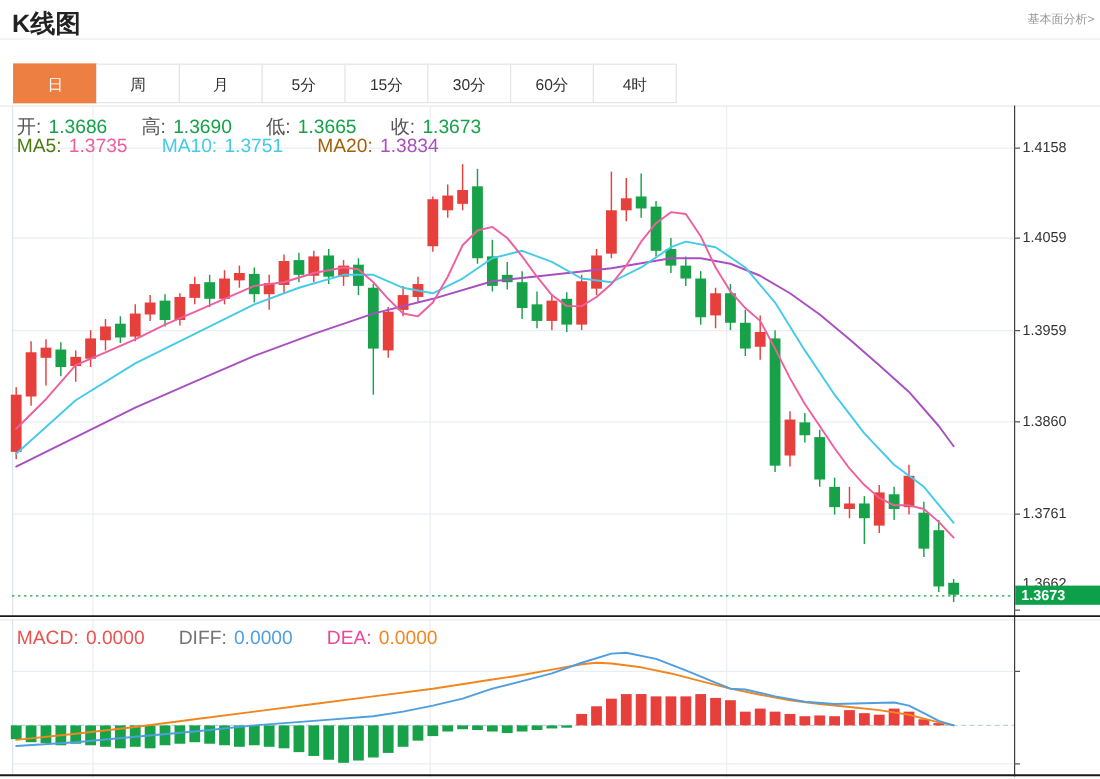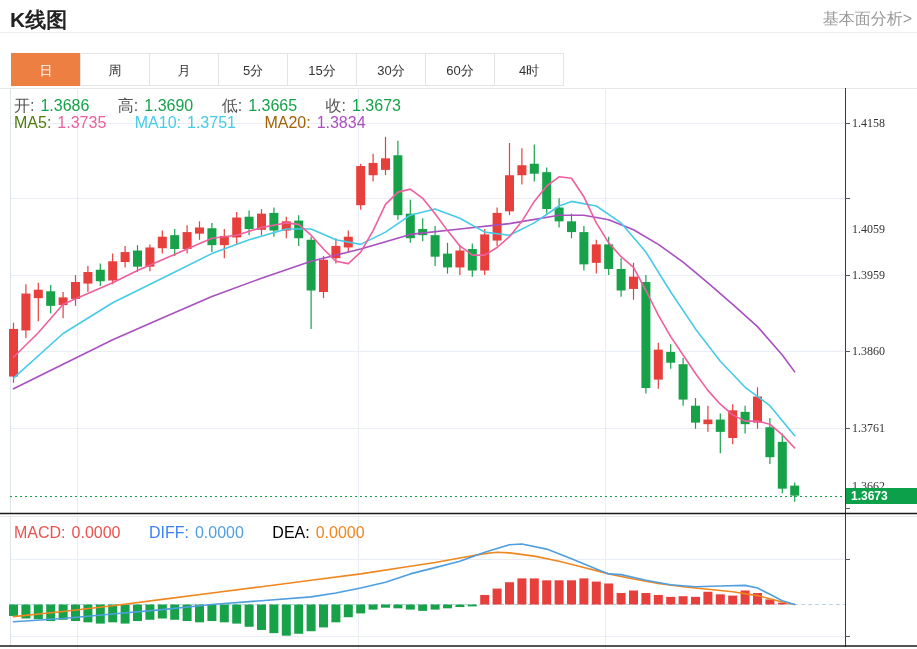--- a/index.html
+++ b/index.html
@@ -1,19 +1,19 @@
 <!DOCTYPE html>
 <html><head>
 <meta charset="utf-8">
 <style>
   html,body{margin:0;padding:0;background:#fff;}
   .page{position:relative;width:917px;height:649px;background:#fff;overflow:hidden;
         font-family:"Liberation Sans","DejaVu Sans",sans-serif;}
   .title{position:absolute;left:10px;top:6px;font-size:21px;font-weight:bold;color:#222;}
-  .toplink{position:absolute;right:5px;top:9px;font-size:16px;color:#999;cursor:pointer;}
+  .toplink{position:absolute;right:5px;top:9px;font-size:10px;color:#999;cursor:pointer;}
   .hdr-rule{position:absolute;left:0;top:32px;width:917px;height:1px;background:#ececec;}
   .tabs{position:absolute;left:12px;top:53px;height:33px;display:flex;}
   .tab{width:70px;height:33px;line-height:33px;text-align:center;font-size:13px;color:#333;
        background:#fff;border:1px solid #e4e4e4;margin-left:-1px;box-sizing:border-box;cursor:pointer;}
   .tab.active{background:#ee7f43;border-color:#ee7f43;color:#fff;}
   svg{position:absolute;left:0;top:0;}
   .lg{position:absolute;left:14px;font-size:16px;white-space:nowrap;}
   .lg span{margin-right:6px;}
   .lg .gap{margin-right:18px;}
   .lbl{color:#555;}
@@ -279,27 +279,27 @@
   </div>
 
   <div class="lg" style="top:114px;">
     <span class="ma5" style="color: #4d7c0f;">MA5:</span><span class="ma5" style="color: rgb(238, 95, 158);">1.3735</span><span class="gap"></span>
     <span class="ma10" style="color: rgb(69, 203, 232); margin-top: 44px;">MA10:</span><span class="ma10" style="color: rgb(69, 203, 232);">1.3751</span><span class="gap"></span>
     <span class="ma20" style="color: #a16207;">MA20:</span><span class="ma20" style="color: rgb(169, 79, 192); margin-top: 40px;">1.3834</span>
   </div>
 
   <div class="lg" style="top:524px;">
     <span class="cmacd" style="color: rgb(233, 82, 79);">MACD:</span><span class="cmacd" style="color: rgb(233, 82, 79);">0.0000</span><span class="gap"></span>
-    <span class="cdiff" style="color: #3b82f6;">DIFF:</span><span class="cdiff" style="color: rgb(79, 158, 224);">0.0000</span><span class="gap"></span>
-    <span class="cdea" style="color: #000000; margin-top: 24px;">DEA:</span><span class="cdea" style="color: rgb(240, 134, 31);">0.0000</span>
+    <span class="cdiff" style="color: #737373;">DIFF:</span><span class="cdiff" style="color: rgb(79, 158, 224);">0.0000</span><span class="gap"></span>
+    <span class="cdea" style="color: #ec4899; margin-top: 24px;">DEA:</span><span class="cdea" style="color: rgb(240, 134, 31);">0.0000</span>
   </div>
 
-  <div class="axis-layer" id="kline-axis" style="left:0;top:88px;width:917px;height:426px;font-family:Liberation Serif, serif;">
+  <div class="axis-layer" id="kline-axis" style="left:0;top:88px;width:917px;height:426px;">
       <div class="ytick" style="top: 28px;">1.4158</div>
-      <div class="ytick" style="top: 103px; margin-top: 31px;">1.4059</div>
+      <div class="ytick" style="top: 103px;">1.4059</div>
       <div class="ytick" style="top: 180px;">1.3959</div>
       <div class="ytick" style="top: 256px;">1.3860</div>
       <div class="ytick" style="top: 333px;">1.3761</div>
       <div class="ytick" style="top: 391px;">1.3662</div>
     </div>
 
   <div class="price-tag" id="price-tag" style="top: 488px; background: rgb(12, 160, 74);">1.3673</div>
 </div>
 
 </body></html>

